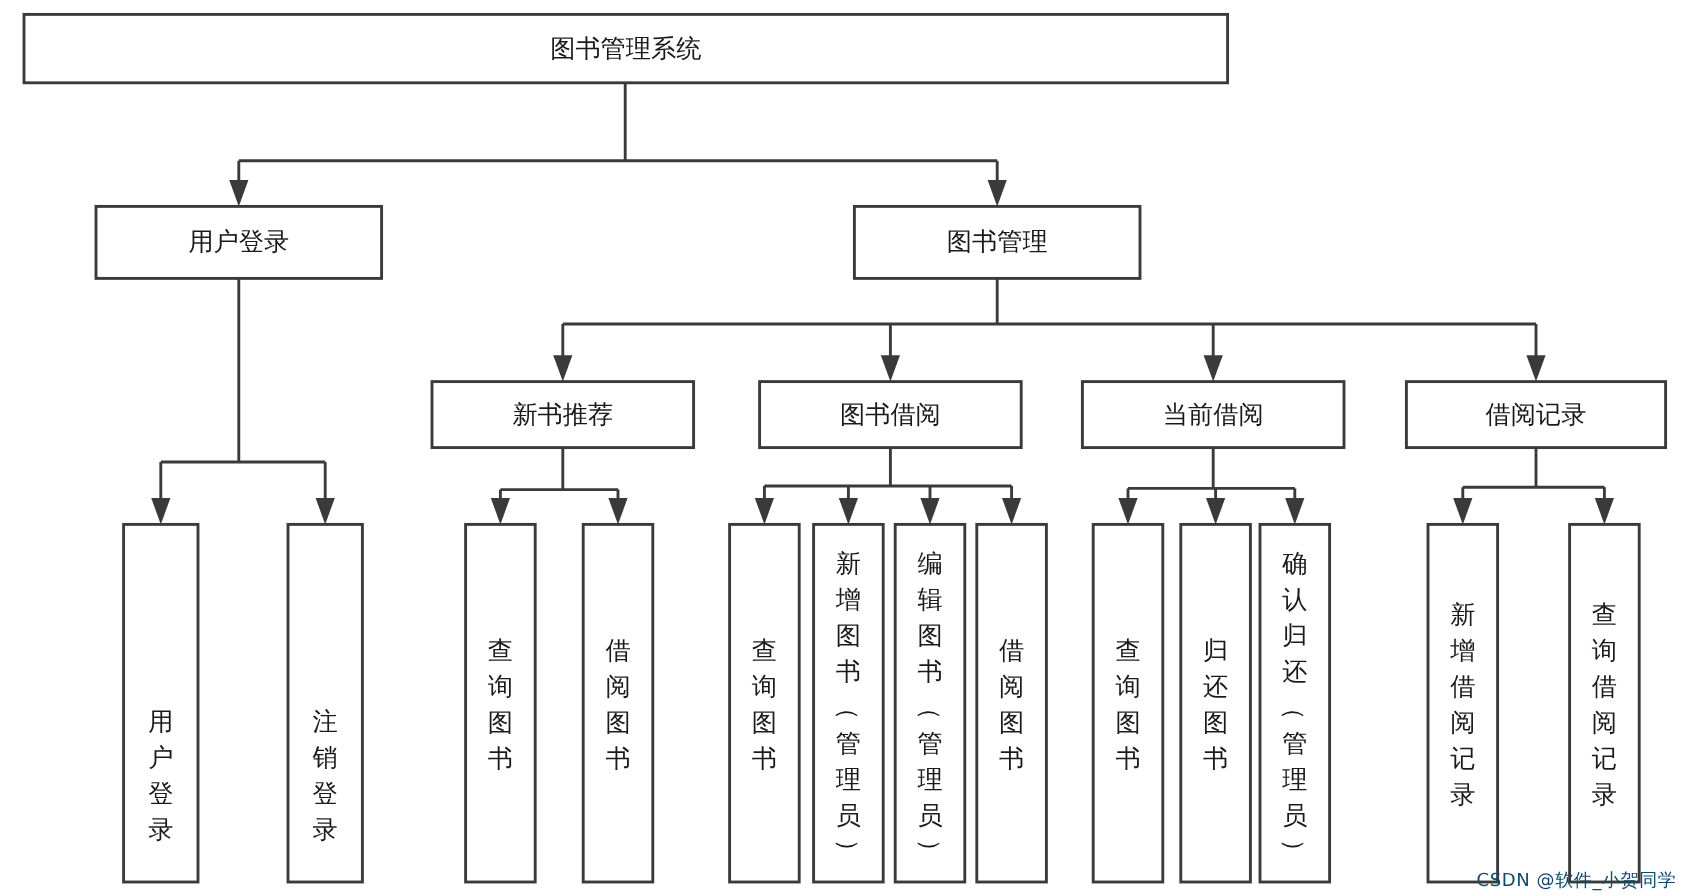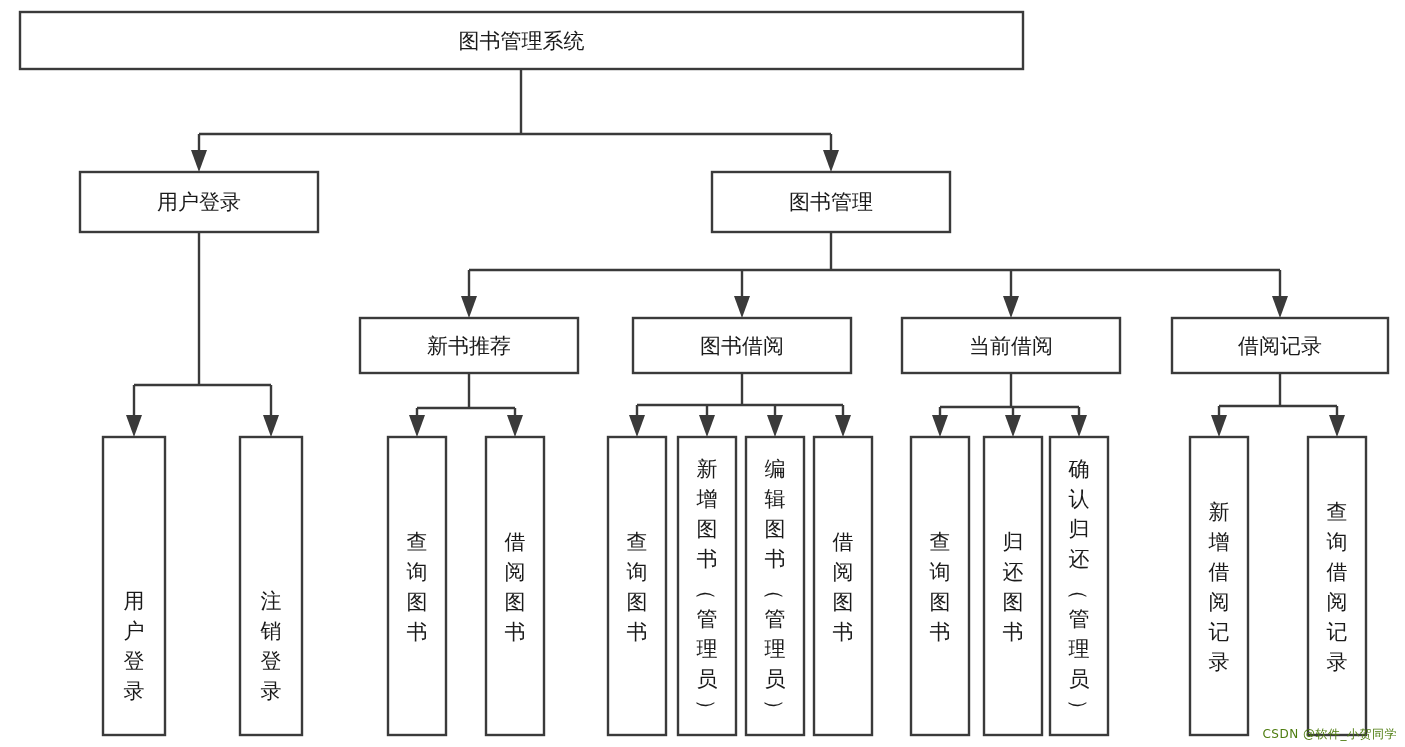--- a/index.html
+++ b/index.html
@@ -45,22 +45,22 @@
     fill: none;
   }
   .arrow-head {
     fill: #3a3a3a;
     stroke: none;
   }
   .watermark {
     position: absolute;
     right: 8px;
     bottom: 4px;
-    font-size: 12px;
-    color: #4d7c0f;
+    font-size: 15px;
+    color: #0c4a6e;
     letter-spacing: 0.5px;
     font-family: "DejaVu Sans", "Liberation Sans", sans-serif;
     white-space: nowrap;
     pointer-events: none;
   }
 </style>
 </head>
 <body>
 
 <div id="diagram-root">

